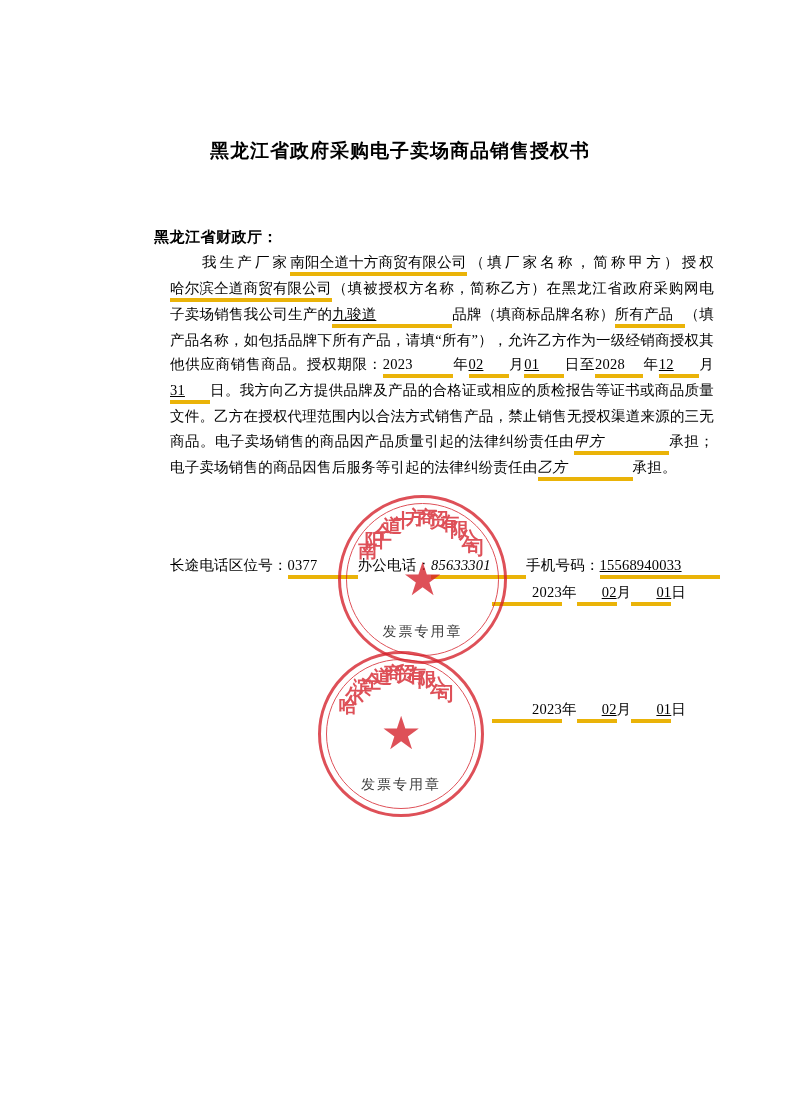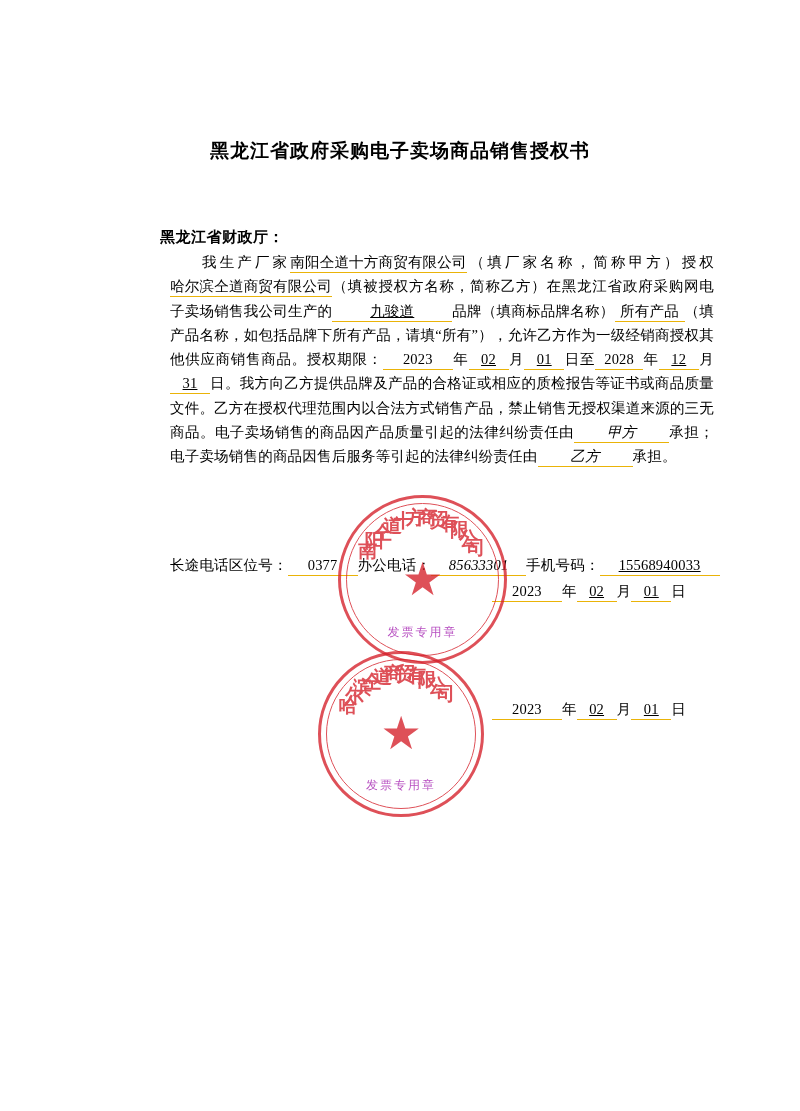--- a/index.html
+++ b/index.html
@@ -29,21 +29,21 @@
     width: 800px;
     text-align: center;
     font-size: 19px;
     font-weight: bold;
     letter-spacing: 1px;
     font-family: "Liberation Sans", "DejaVu Sans", sans-serif;
   }
   .addressee {
     position: absolute;
     top: 228px;
-    left: 160px;
+    left: 154px;
     font-size: 15px;
     font-weight: bold;
     letter-spacing: 0.5px;
   }
   .body-block {
     position: absolute;
     top: 250px;
     left: 170px;
     width: 544px;
     font-size: 14.5px;
@@ -54,22 +54,21 @@
   .body-block p {
     margin: 0;
     text-indent: 0;
   }
   .indent {
     display: inline-block;
     width: 29px;
   }
   .fill {
     display: inline-block;
-    border-bottom: 1px solid #eab308;
-    text-align: center;
+    border-bottom: 4px solid #eab308;
     line-height: 20px;
     vertical-align: baseline;
     white-space: nowrap;
   }
   .u-w160 { min-width: 162px; }
   .u-w62  { min-width: 62px; }
   .u-w40  { min-width: 40px; text-decoration: underline; }
   .u-w48  { min-width: 48px; }
   .u-w58  { min-width: 58px; }
   .u-w70  { min-width: 70px; }
@@ -131,22 +130,22 @@
     font-weight: bold;
     color: #d5202a;
     font-size: 19px;
   }
   .seal .bottom-text {
     position: absolute;
     left: 0;
     right: 0;
     bottom: 20px;
     text-align: center;
-    color: #a21caf;
-    font-size: 12px;
+    color: #000000;
+    font-size: 14px;
     font-family: "Liberation Sans", "DejaVu Sans", sans-serif;
     letter-spacing: 2px;
   }
   #seal-a {
     left: 338px;
     top: 495px;
     width: 163px;
     height: 163px;
   }
   #seal-b {

